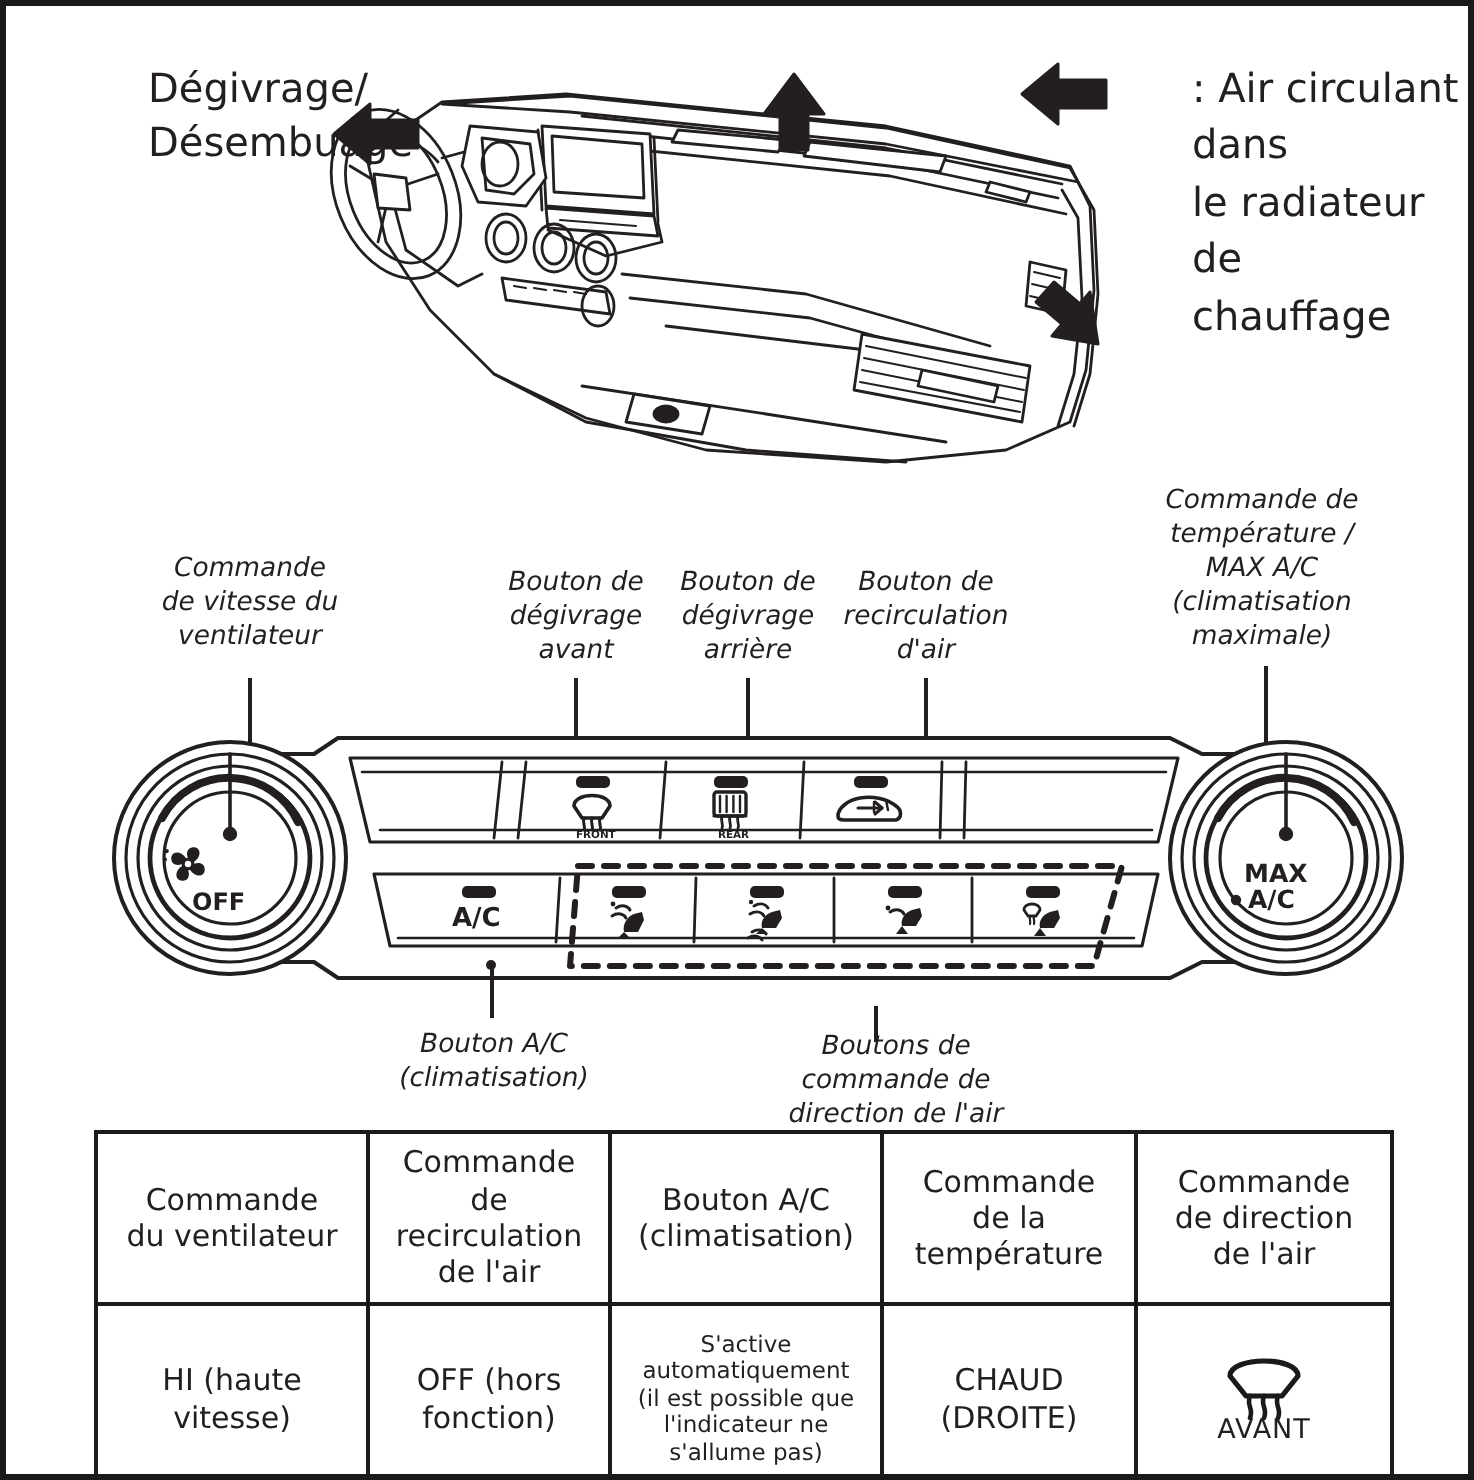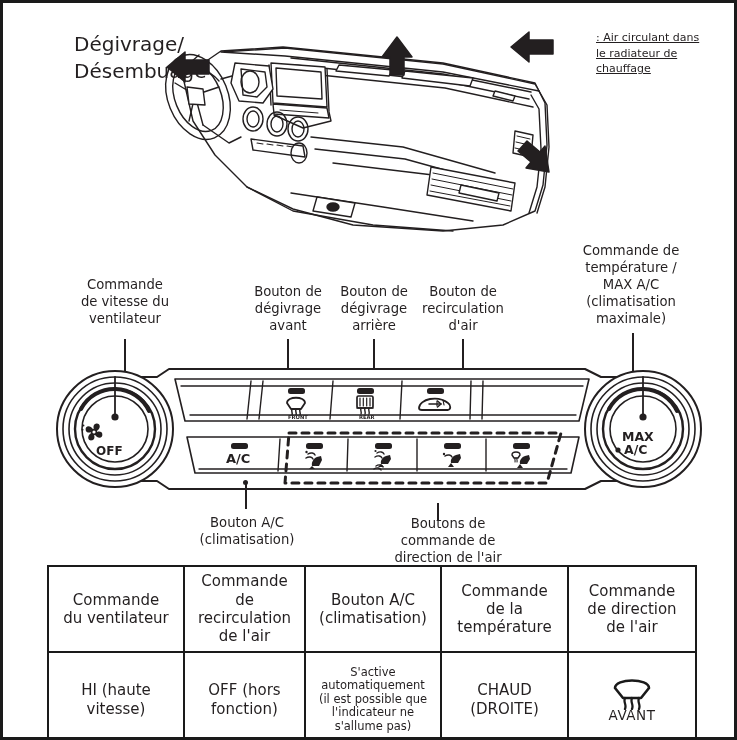--- a/index.html
+++ b/index.html
@@ -33,20 +33,21 @@
   }
   .txt.left   { text-align: left; }
 
   .callout {
     position: absolute;
     font-size: 13.2px;
     line-height: 1.28;
     text-align: center;
     color: #231f20;
     white-space: pre-line;
+    font-style: italic;
   }
 
   
   .leader {
     position: absolute;
     width: 1.6px;
     background: #231f20;
   }
   .leader-dot {
     position: absolute;
@@ -208,21 +209,21 @@
   <div class="txt left" style="left:30px; top:28px; font-size:20px; line-height:1.35;">Dégivrage/
 Désembuage</div>
 
   <svg class="arrow-svg" style="left:162px; top:46px;" width="46" height="36" viewBox="0 0 46 36">
     <path d="M2 18 L20 3 L20 11 L44 11 L44 25 L20 25 L20 33 Z" fill="#231f20" stroke="#231f20" stroke-width="1.5" stroke-linejoin="round"></path>
   </svg>
 
   <svg class="arrow-svg" style="left:506px; top:26px;" width="46" height="36" viewBox="0 0 46 36">
     <path d="M2 18 L20 3 L20 11 L44 11 L44 25 L20 25 L20 33 Z" fill="#231f20" stroke="#231f20" stroke-width="1.5" stroke-linejoin="round"></path>
   </svg>
-  <div class="txt left" style="left:552px; top:27px; font-size:11px; line-height:1.42;text-decoration:underline;">: Air circulant dans
+  <div class="txt left" style="left:552px; top:27px; font-size:20px; line-height:1.42;">: Air circulant dans
 le radiateur de
 chauffage</div>
 
   <svg class="arrow-svg" style="left:377px; top:32px;" width="34" height="42" viewBox="0 0 34 42">
     <path d="M17 2 L32 22 L24 22 L24 40 L10 40 L10 22 L2 22 Z" fill="#231f20" stroke="#231f20" stroke-width="1.5" stroke-linejoin="round"></path>
   </svg>
   <svg class="arrow-svg" style="left:513px; top:136px;" width="36" height="36" viewBox="0 0 36 36">
     <path d="M33 33 L10 29 L15 23 L2 12 L11 2 L24 13 L29 7 Z" fill="#231f20" stroke="#231f20" stroke-width="1.5" stroke-linejoin="round"></path>
   </svg>
 

